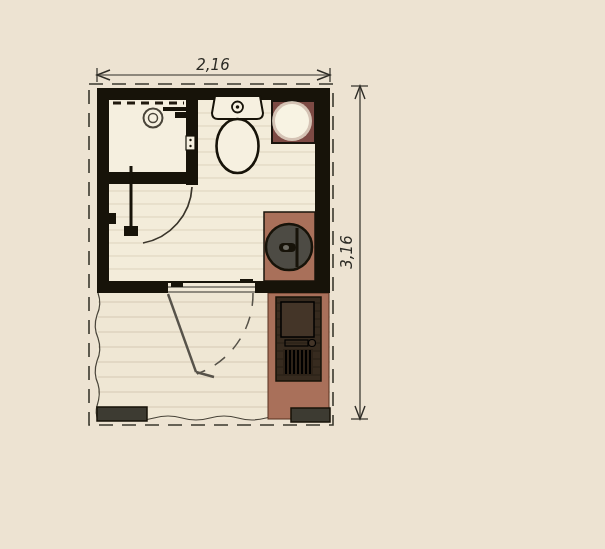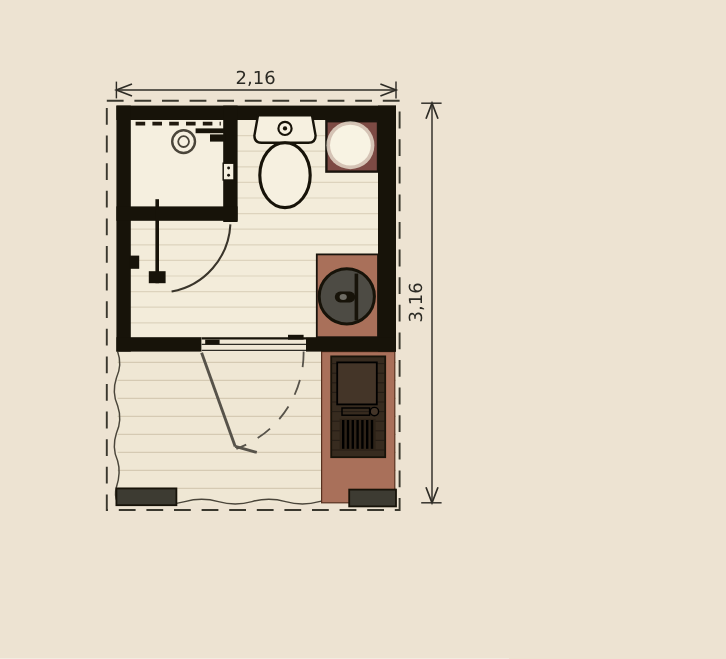--- a/index.html
+++ b/index.html
@@ -1,17 +1,17 @@
 <!DOCTYPE html>
 <html><head>
 <meta charset="utf-8">
 <style>
   html,body{margin:0;padding:0;}
   body{width:605px;height:549px;overflow:hidden;font-family:"DejaVu Sans",sans-serif;}
-  .canvas{position:relative;width:605px;height:424px;}
+  .canvas{position:relative;width:605px;height:424px;font-style:italic;}
   .canvas svg{position:absolute;left:0;top:0;}
   text.dim{font-family:"DejaVu Sans",sans-serif;font-size:15px;fill:#2b2a24;}
 </style>
 </head>
 <body>
 
 <div class="canvas">
 <svg width="605" height="549" viewBox="0 0 605 549">
 
   <rect x="0" y="0" width="605" height="549" fill="#ede3d2"></rect>

